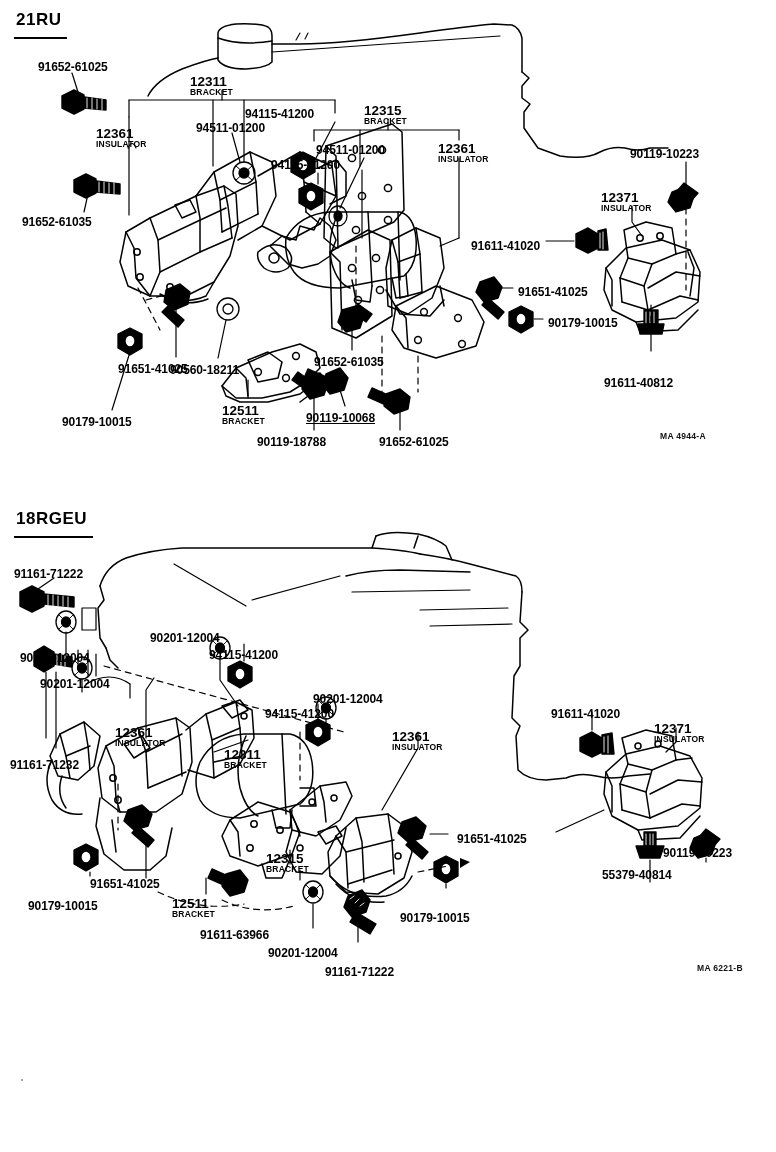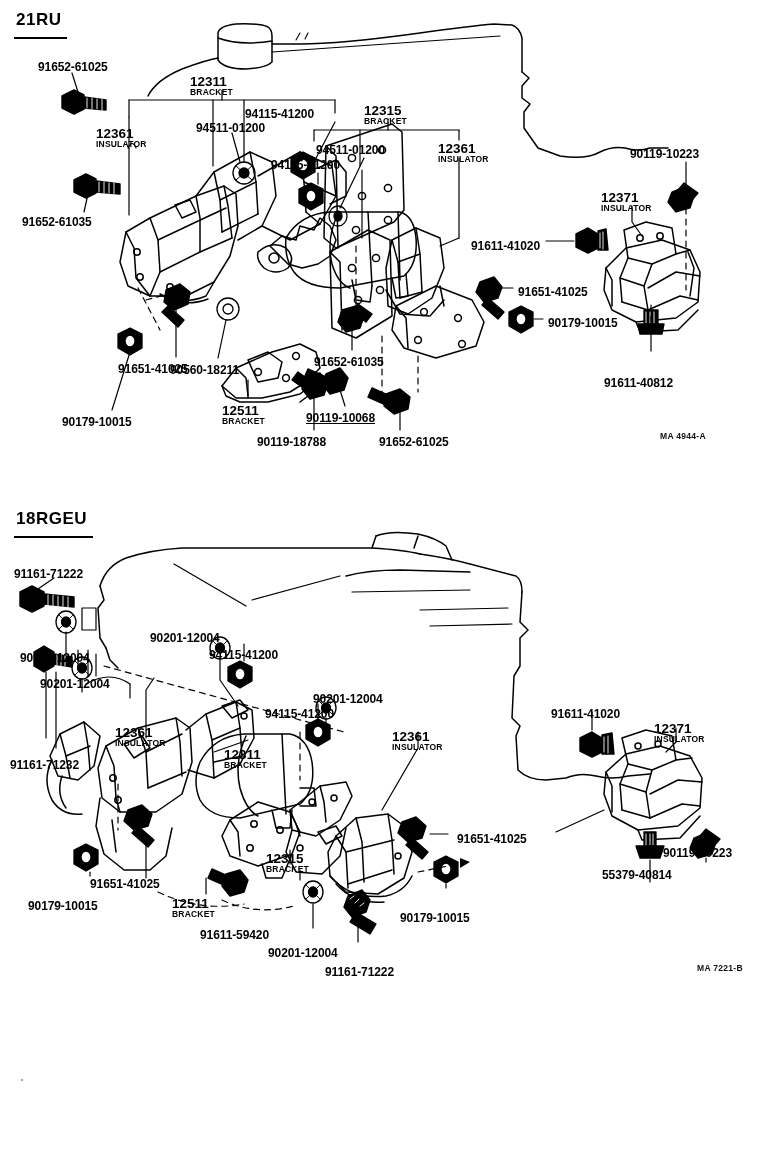--- a/index.html
+++ b/index.html
@@ -595,18 +595,18 @@
   <div class="lbl" style="left:10px;top:280px;">91161-71232</div>
   <div class="lbl big" style="left:224px;top:269px;"><span>12311</span><span class="sub">BRACKET</span></div>
   <div class="lbl" style="left:457px;top:354px;">91651-41025</div>
   <div class="lbl big" style="left:266px;top:373px;"><span>12315</span><span class="sub">BRACKET</span></div>
   <div class="lbl" style="left:663px;top:368px;">90119-10223</div>
   <div class="lbl" style="left:602px;top:390px;">55379-40814</div>
   <div class="lbl" style="left:90px;top:399px;">91651-41025</div>
   <div class="lbl" style="left:28px;top:421px;">90179-10015</div>
   <div class="lbl big" style="left:172px;top:418px;"><span>12511</span><span class="sub">BRACKET</span></div>
   <div class="lbl" style="left:400px;top:433px;">90179-10015</div>
-  <div class="lbl" style="left:200px;top:450px;">91611-59420</div>
+  <div class="lbl" style="left:200px;top:450px;">91611-63966</div>
   <div class="lbl" style="left:268px;top:468px;">90201-12004</div>
   <div class="lbl" style="left:325px;top:487px;">91161-71222</div>
 
-  <div class="code" style="left:697px;top:483px;">MA 7221-B</div>
+  <div class="code" style="left:697px;top:483px;">MA 6221-B</div>
 </div>
 
 </body></html>

